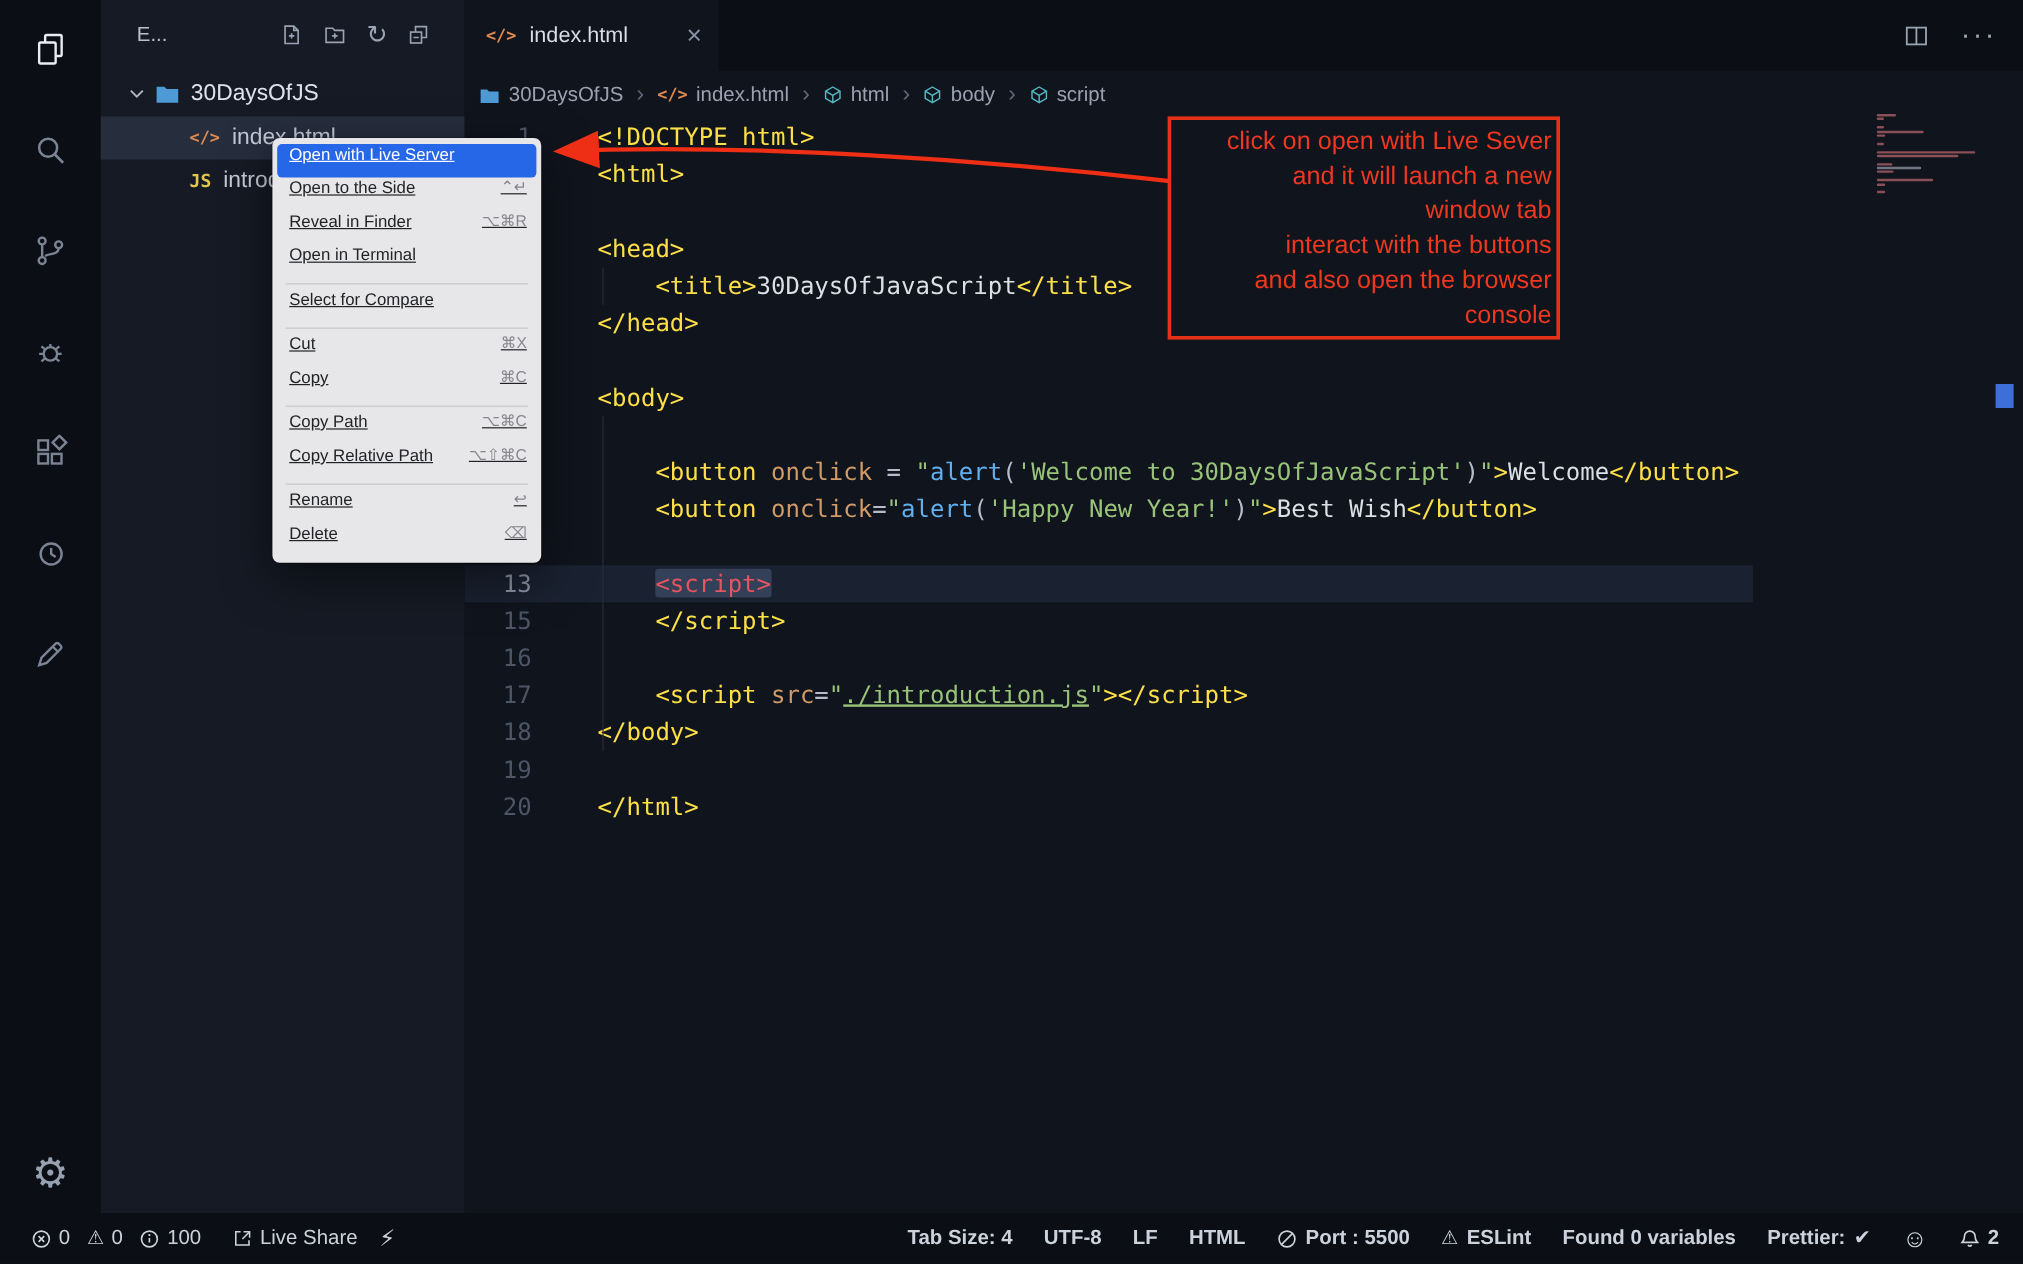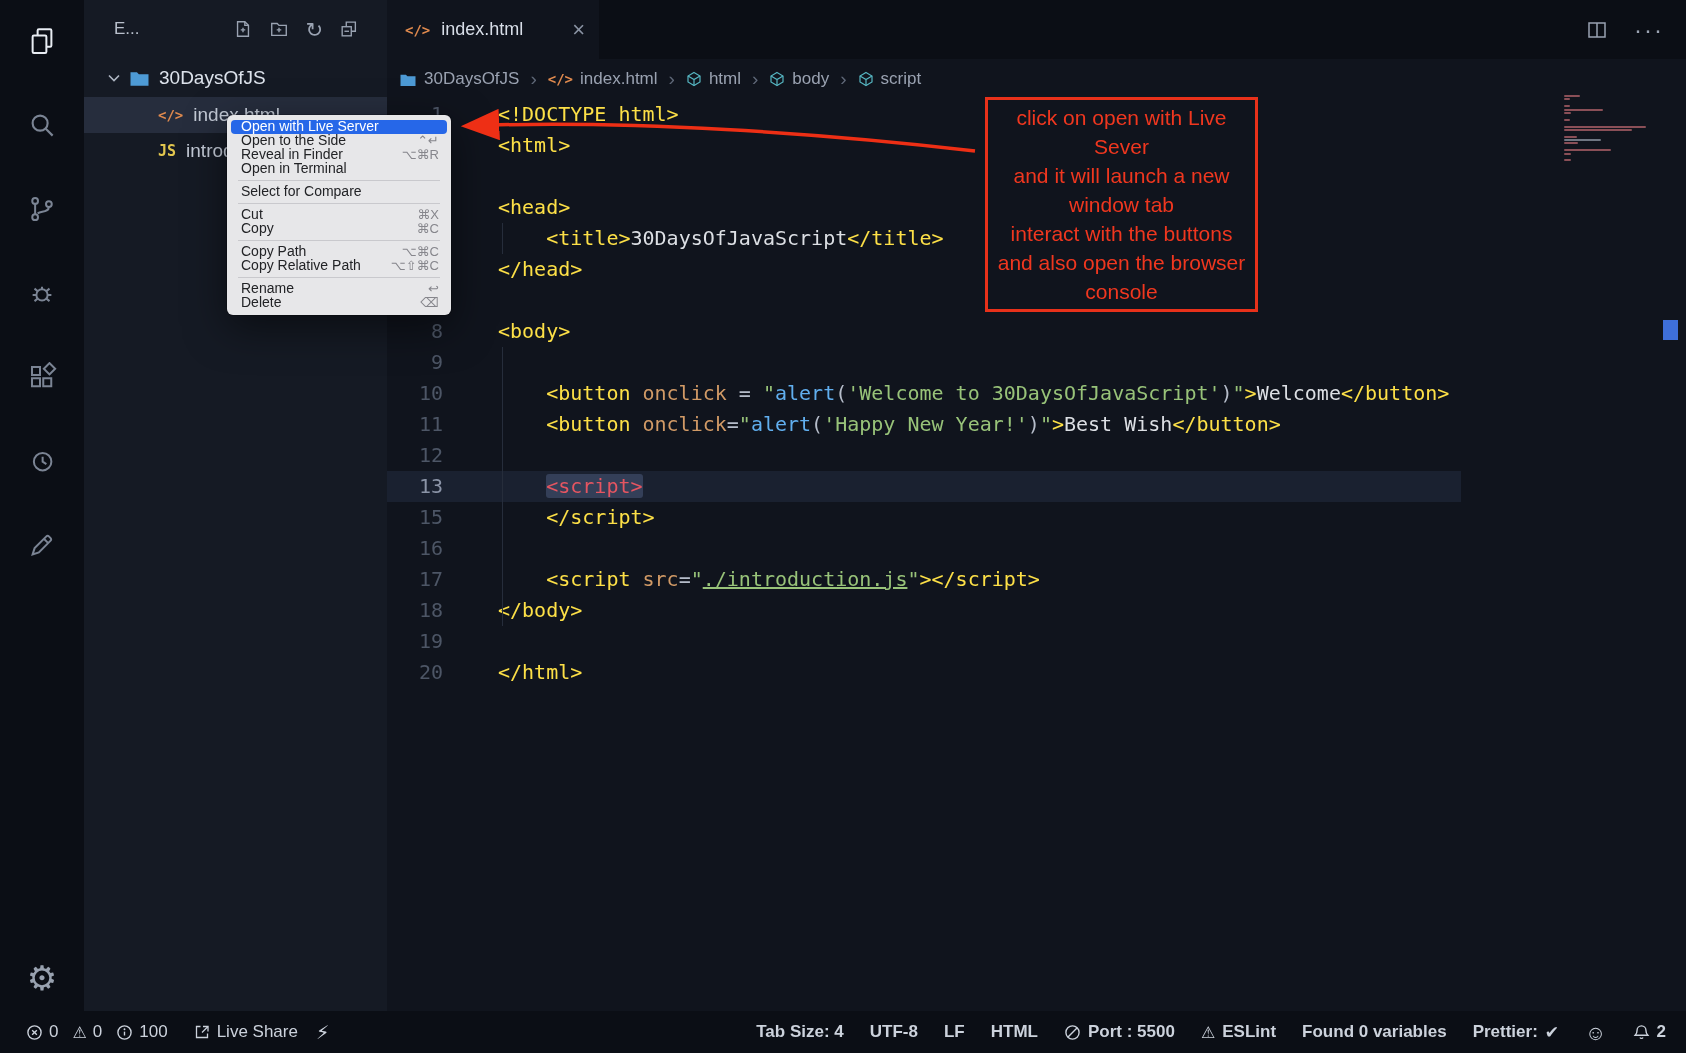--- a/index.html
+++ b/index.html
@@ -72,31 +72,31 @@
 
   .minimap { position:absolute; right:32px; top:95px; width:90px; }
   .mm-bar { height:2px; margin-bottom:1.4px; border-radius:1px; }
   .ov-marker { position:absolute; right:8px; top:320px; width:15px; height:20px; background:#3e6fd9; }
 
   
   .ctx { position:absolute; left:227px; top:115px; width:224px; z-index:30;
          background:#e7e7e9; border-radius:6px; padding:5px 0;
          box-shadow:0 12px 40px rgba(0,0,0,.5), 0 0 0 1px rgba(0,0,0,.18);
          font-size:14px; color:#222326; }
-  .mi { height:14px; display:flex; align-items:flex-end; justify-content:space-between;
-        padding:0 12px 0 14px; cursor:pointer; }
+  .mi { height:28px; display:flex; align-items:flex-start; justify-content:space-between;
+        padding:0 12px 0 14px; cursor:pointer;text-decoration:underline; }
   .mi .sc { color:#86868c; font-size:13px; }
   .mi.hl { background:#2667e8; color:#fff; margin:0 4px; border-radius:4px; padding:0 8px 0 10px; }
   .mi.hl .sc { color:#fff; }
   .msep { height:1px; background:#c9c9cd; margin:4px 11px; }
 
   
-  .ann { position:absolute; left:973px; top:97px; width:273px; z-index:20;
+  .ann { position:absolute; left:973px; top:97px; width:327px; z-index:20;
          border:3px solid #e8311a; color:#f0371f; font-size:21px; line-height:29px;
-         text-align:center; white-space:pre-line; padding:3px 4px;margin-left:12px; }
+         text-align:right; white-space:pre-line; padding:3px 4px; }
   .arrow { position:absolute; left:0; top:0; z-index:40; pointer-events:none; }
 
   
   .statusbar { position:absolute; left:0; right:0; bottom:0; height:42px; background:#0b0e15;
                display:flex; align-items:center; padding:0 20px 0 26px;
                font-size:17px; color:#ccd2dc; z-index:6; }
   .st { display:flex; align-items:center; gap:7px; cursor:pointer; white-space:nowrap; }
   .sl { display:flex; align-items:center; gap:18px; }
   .sr { margin-left:auto; display:flex; align-items:center; gap:26px;font-weight:bold; }
   .st svg { stroke:#ccd2dc; }

